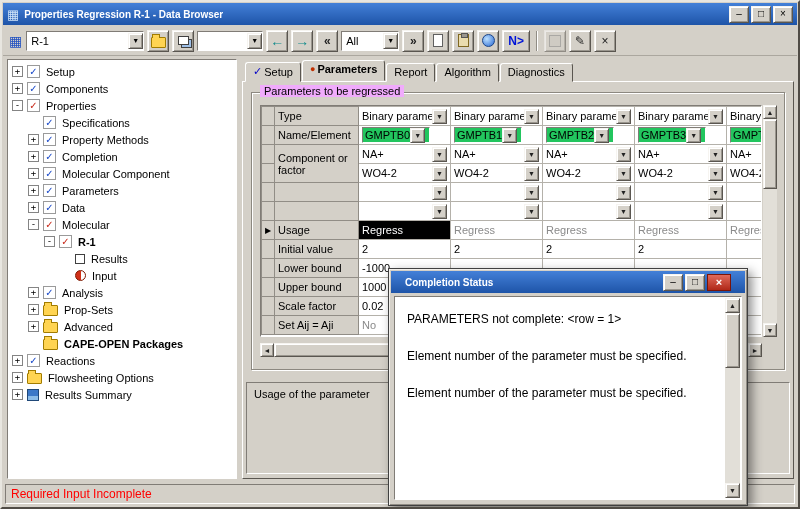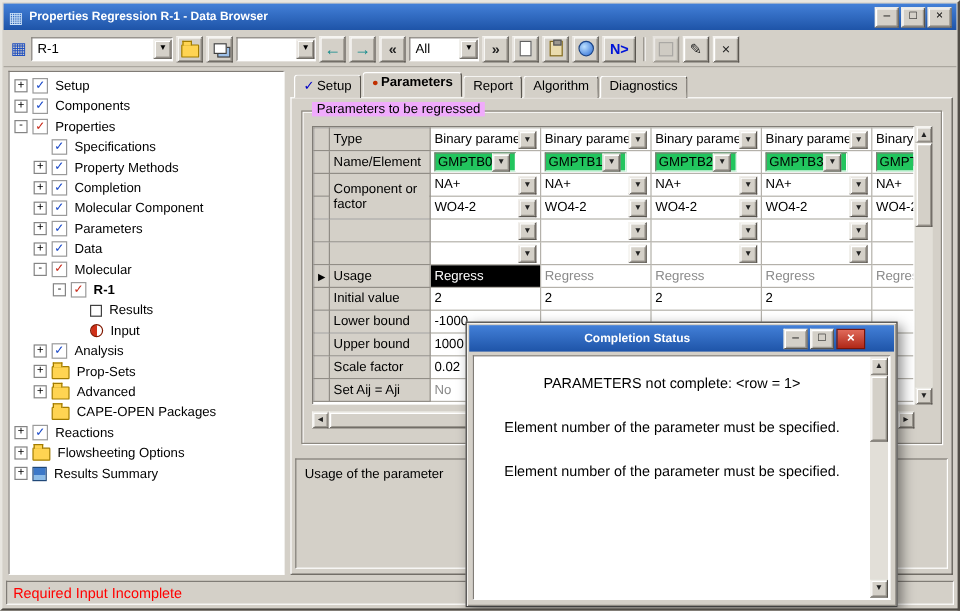--- a/index.html
+++ b/index.html
@@ -87,24 +87,24 @@
   .vthumb{position:absolute;top:0;left:0;right:0;height:70px;}
   .hthumb{position:absolute;left:0;top:0;bottom:0;width:150px;}
 
   
   .help-box{position:absolute;top:300px;left:3px;right:3px;bottom:4px;background:#D4D0C8;padding:5px 7px;font-family:"DejaVu Sans Mono","Liberation Mono",monospace;font-size:11px;color:#000;}
   .statusbar{position:absolute;left:1px;right:1px;bottom:1px;height:24px;padding:2px 2px;}
   .status-field{display:block;height:20px;line-height:18px;padding:0 5px;color:#FF0000;font-size:12px;background:#D4D0C8;}
 
   
   .dialog{position:absolute;left:386px;top:266px;width:360px;height:238px;background:#D4D0C8;border:1px solid #404040;box-shadow:inset 1px 1px 0 #F2F0EC, inset -1px -1px 0 #908C84, 4px 4px 10px rgba(0,0,0,.45);z-index:50;}
-  .dlg-tb{position:absolute;top:2px;left:2px;right:2px;height:22px;background:linear-gradient(to bottom,#4380D8,#1E54A8);display:flex;align-items:center;padding:0 24px;color:#fff;text-align:center;}
+  .dlg-tb{position:absolute;top:2px;left:2px;right:2px;height:22px;background:linear-gradient(to bottom,#4380D8,#1E54A8);display:flex;align-items:center;padding:0 14px;color:#fff;}
   .dlg-body{position:absolute;top:27px;left:5px;right:5px;bottom:5px;background:#fff;}
   .dlg-lines{position:absolute;top:0;left:0;right:16px;bottom:0;overflow:hidden;padding:15px 12px;font-size:12px;color:#000;}
-  .dlg-line{min-height:17px;margin-bottom:20px;white-space:nowrap;text-align:center;}
+  .dlg-line{min-height:17px;margin-bottom:20px;white-space:nowrap;}
   .dlg-vscroll{position:absolute;top:1px;right:1px;bottom:1px;width:15px;flex-direction:column;display:flex;background:#ECEAE4;}
   .dlg-vscroll .sb-btn{width:15px;height:15px;}
 </style>
 </head>
 <body>
 
 <div class="window">
 
   <div class="titlebar">
     <span class="app-icon">▦</span>
@@ -232,21 +232,21 @@
       <div class="tree-row" style="padding-left: 20px;">
         <span class="expand">+</span>
         <span class="ticon folder"></span>
         <span class="tlabel">Prop-Sets</span>
       </div>
       <div class="tree-row" style="padding-left: 20px;">
         <span class="expand">+</span>
         <span class="ticon folder"></span>
         <span class="tlabel">Advanced</span>
       </div>
-      <div class="tree-row" style="padding-left: 20px;">
+      <div class="tree-row" style="padding-left: 20px; font-weight: bold;">
         <span class="expand hidden"></span>
         <span class="ticon folder"></span>
         <span class="tlabel">CAPE-OPEN Packages</span>
       </div>
       <div class="tree-row" style="padding-left: 4px;">
         <span class="expand">+</span>
         <span class="ticon form-check">✓</span>
         <span class="tlabel">Reactions</span>
       </div>
       <div class="tree-row" style="padding-left: 4px;">

